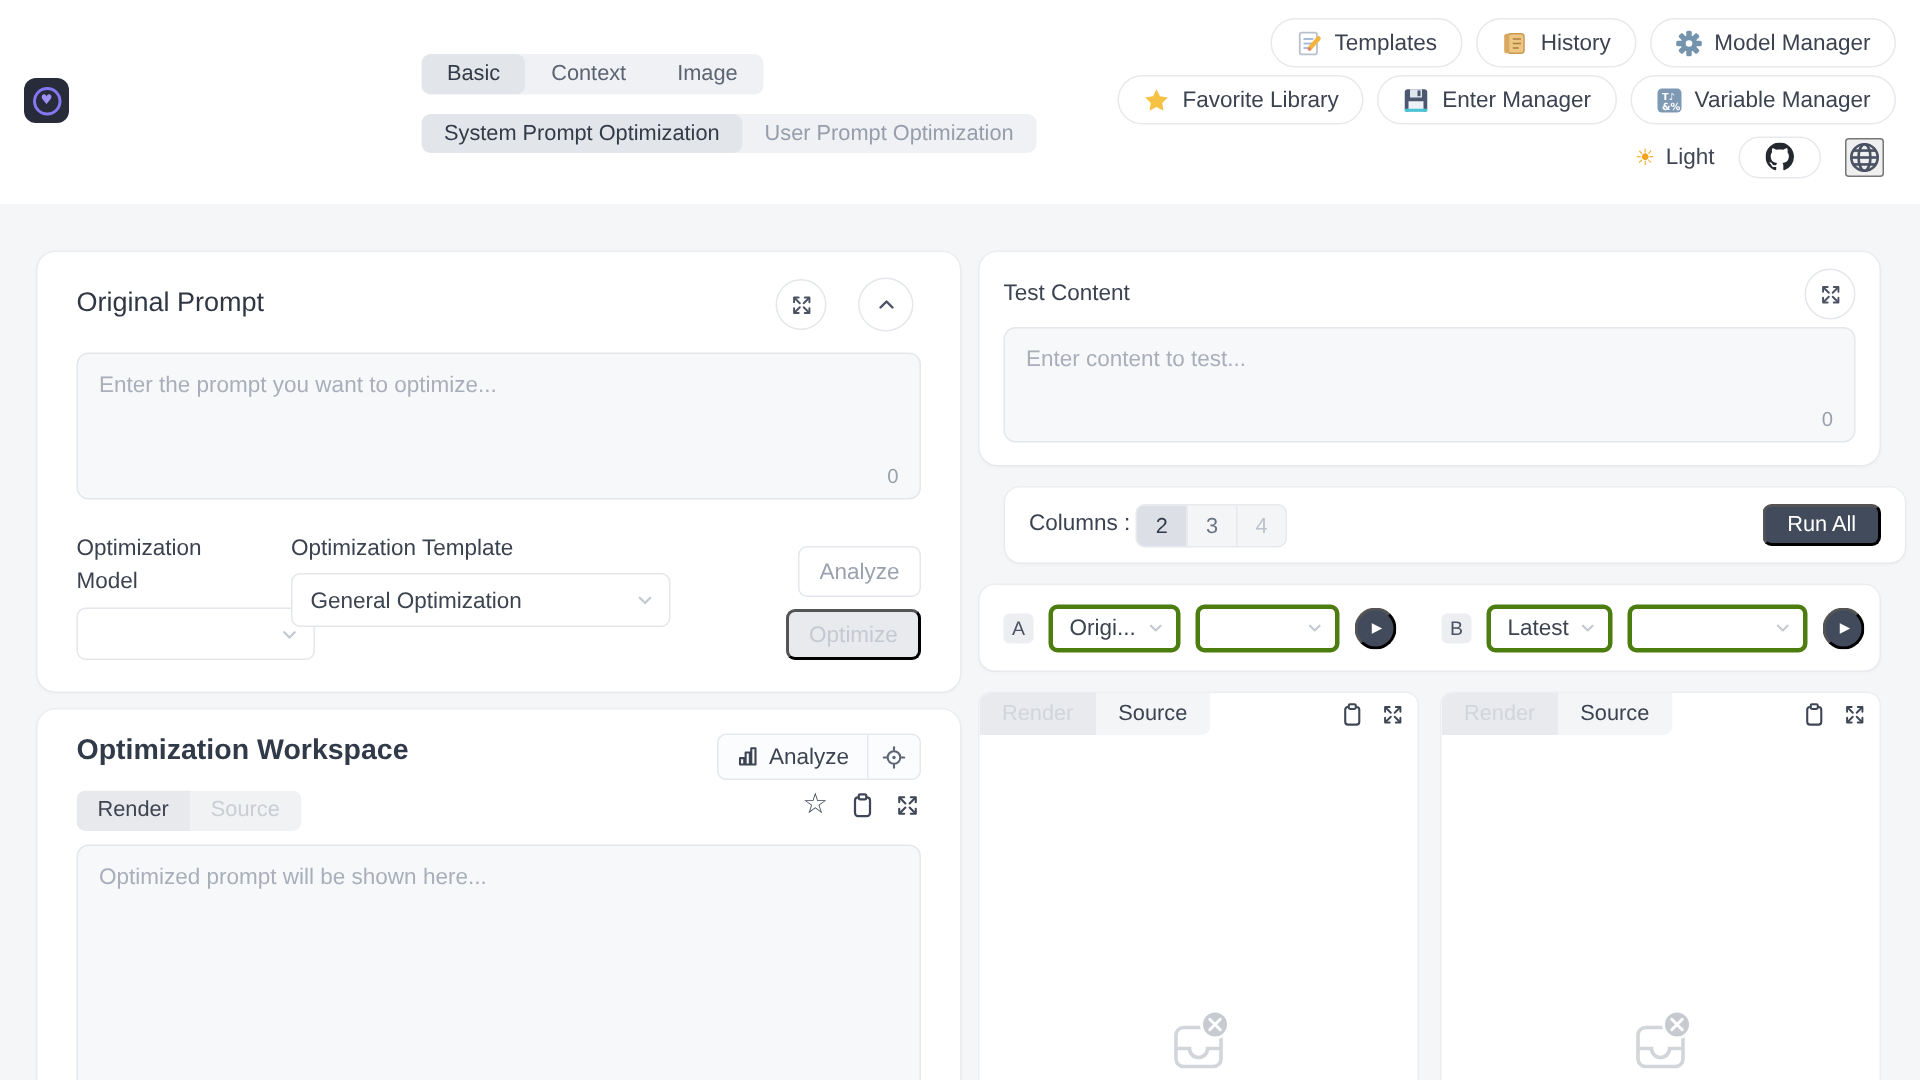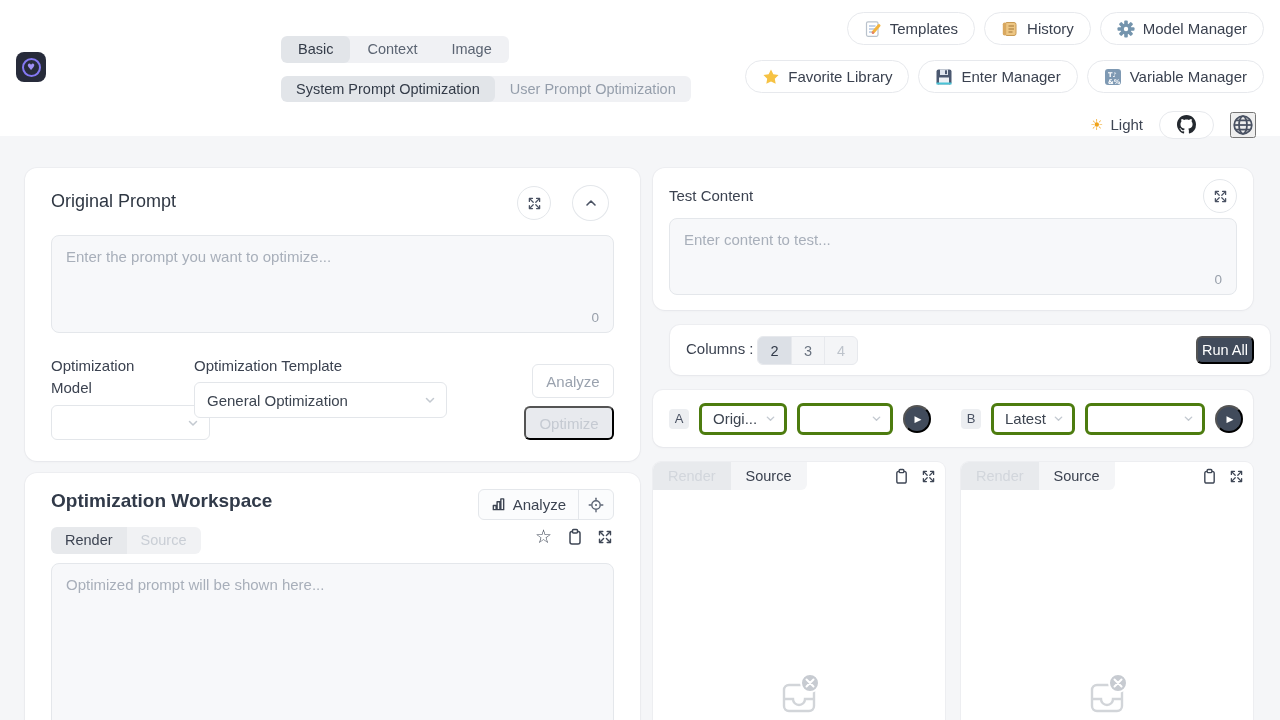--- a/index.html
+++ b/index.html
@@ -15,21 +15,21 @@
   .logo-heart { font-size:9px; line-height:1; color:#a090f5; font-family:"DejaVu Sans",sans-serif; }
   .app-title { font-size:21px; font-weight:700; color:#4a5164; letter-spacing:.2px; }
 
   .mode-tabs { position:absolute; left:281px; top:36px; display:inline-flex; background:#f0f1f4; border-radius:6px; overflow:hidden; }
   .mode-tab { height:27px; line-height:27px; padding:0 17px; font-size:14.5px; color:#5b6472; cursor:default; }
   .mode-tab.active { background:#e2e5e9; color:#333b48; font-weight:500; border-radius:6px; }
   .sub-tabs { position:absolute; left:281px; top:76px; display:inline-flex; background:#f0f1f4; border-radius:6px; overflow:hidden;justify-content:center; }
   .sub-tab { height:26px; line-height:26px; padding:0 15px; font-size:14.5px; color:#959eab; }
   .sub-tab.active { background:#e2e5e9; color:#333b48; font-weight:500; border-radius:6px; }
 
-  .nav-area { position:absolute; right:16px; top:12px; display:flex; flex-direction:column; align-items:flex-end; gap:15px; }
+  .nav-area { position:absolute; right:16px; top:12px; display:flex; flex-direction:column; align-items:flex-end; gap:5px; }
   .nav-row { display:flex; gap:9px; }
   .pill-btn { height:33px; padding:0 16px; background:#fff; border:1px solid #e7e9ed; border-radius:17px; display:inline-flex; align-items:center; gap:8px; font-size:15px; color:#3b4250; cursor:pointer; }
   .pill-btn .ic { display:inline-flex; width:18px; height:18px; align-items:center; justify-content:center; }
   .theme-row { display:flex; align-items:center; gap:16px; height:29px; margin-top:2px; padding-right:8px; }
   .theme-toggle { display:flex; align-items:center; gap:7px; font-size:15px; color:#3f4654; cursor:pointer; }
   .sun-glyph { color:#f0a31b; font-size:15px; font-family:"DejaVu Sans",sans-serif; }
   .github-btn { width:55px; height:28px; border:1px solid #e7e9ed; border-radius:14px; background:#fff; display:flex; align-items:center; justify-content:center; cursor:pointer; }
   .globe-btn { width:26px; height:26px; display:flex; align-items:center; justify-content:center; cursor:pointer; }
 
   
@@ -82,21 +82,21 @@
 
   
   #card-columns { left:670px; top:325px; width:600px; height:50px; border-radius:10px; }
   #cols-label { position:absolute; left:16px; top:15px; font-size:15px; color:#3b4250; }
   .col-group { position:absolute; left:87px; top:11px; display:flex; border:1px solid #e7e9ed; border-radius:6px; overflow:hidden; background:#f4f5f7; }
   .col-opt { width:33px; height:27px; display:flex; align-items:center; justify-content:center; font-size:14.5px; cursor:pointer; }
   .col-opt + .col-opt { border-left:1px solid #e7e9ed; }
   .col-opt.sel { background:#dce0e6; color:#313a49; font-weight:500; }
   .col-opt.norm { color:#6a7380; }
   .col-opt.dim { color:#bdc3cb; }
-  #btn-runall { position:absolute; right:16px; top:11px; width:58px; height:28px; background:#414b5b; color:#fff; font-size:14.5px; }
+  #btn-runall { position:absolute; right:16px; top:11px; width:79px; height:28px; background:#414b5b; color:#fff; font-size:14.5px; }
 
   
   #card-ab { left:653px; top:390px; width:600px; height:57px; border-radius:10px; }
   .ab-row { display:flex; align-items:center; height:100%; padding:0 16px; gap:10px; }
   .ab-badge { width:20px; height:20px; border-radius:4px; background:#eceef1; color:#4a5263; font-size:13px; display:flex; align-items:center; justify-content:center; flex:none; }
   .ab-badge.b { margin-left:20px; }
   .ab-select { height:32px; border:3px solid #4d7c0f; border-radius:6px; background:#fff; display:flex; align-items:center; padding:0 8px 0 11px; font-size:15px; color:#3c4450; cursor:pointer; flex:none; }
   .ab-select .sel-text { flex:1; white-space:nowrap; overflow:hidden; }
   .play-btn { width:28px; height:28px; border-radius:50%; background:#414b5b; display:flex; align-items:center; justify-content:center; cursor:pointer; flex:none; }
   .play-glyph { color:#fff; font-size:9px; padding-left:2px; font-family:"DejaVu Sans",sans-serif; }

